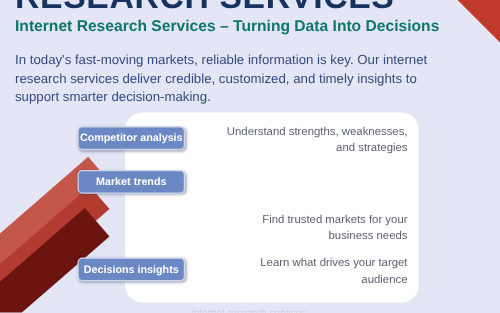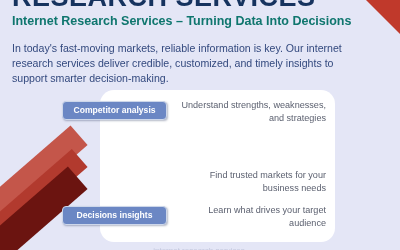--- a/index.html
+++ b/index.html
@@ -120,21 +120,21 @@
   .row {
     position: relative;
     height: 34px;
     margin-bottom: 1px;
   }
 
   .pill {
     position: absolute;
     left: 62px;
     top: 2px;
-    width: 105px;
+    width: 86px;
     height: 19px;
     background: #6b87c4;
     border: 1px solid #cdd7ea;
     border-radius: 4px;
     box-shadow: 1px 1px 2px rgba(40, 55, 95, 0.35);
     color: #ffffff;
     font-size: 8.6px;
     font-weight: bold;
     display: flex;
     align-items: center;
@@ -185,20 +185,21 @@
   <div class="card"></div>
 
   <div class="rows">
 
     <div class="row">
       <div class="pill">Competitor analysis</div>
       <div class="desc">Understand strengths, weaknesses, and strategies</div>
     </div>
 
     <div class="row">
+      <div class="pill">Market trends</div>
     </div>
 
     <div class="row">
       <div class="desc">Find trusted markets for your business needs</div>
     </div>
 
     <div class="row">
       <div class="pill">Decisions insights</div>
       <div class="desc">Learn what drives your target audience</div>
     </div>

